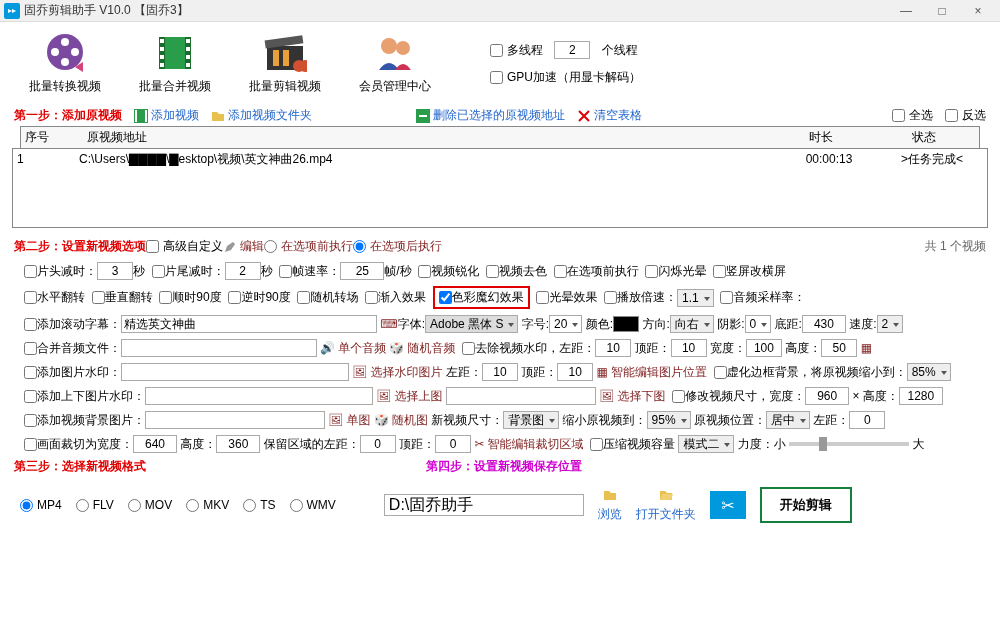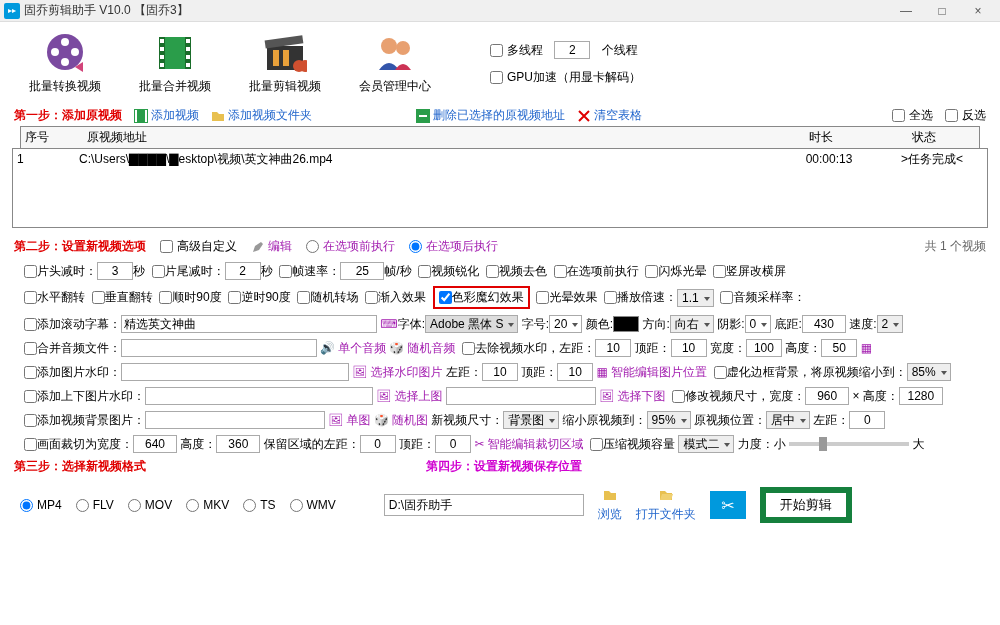--- a/index.html
+++ b/index.html
@@ -25,30 +25,30 @@
 .red { color: #e00000; font-weight: bold; }
 .blue { color: #2266cc; }
 .mag { color: #d000d0; font-weight: bold; }
 .tblhdr { display: flex; border: 1px solid #888; border-bottom: none; background: #f7f7f7; height: 22px; align-items: center; margin: 0 20px; }
 .tblbody { border: 1px solid #888; height: 80px; margin: 0 12px; }
 .tblrow { display: flex; height: 20px; align-items: center; }
 .c1 { width: 62px; padding-left: 4px; }
 .c2 { flex: 1; padding-left: 4px; }
 .c3 { width: 96px; text-align: center; }
 .c4 { width: 110px; text-align: center; }
-.stepbar2 { display: flex; align-items: center; padding: 4px 14px; gap: 14px; margin-top: 6px; }
+.stepbar2 { display: flex; align-items: center; padding: 4px 14px; margin-top: 6px; }
 .step2right { margin-left: auto; color: #666; }
 .optrow { display: flex; align-items: center; padding: 3px 24px; gap: 0; flex-wrap: nowrap; white-space: nowrap; }
-.gray { color: #a21caf; justify-content: flex-end; }
+.gray { color: #7f1d1d; justify-content: flex-end; }
 .colorbox { width: 26px; height: 16px; border: 1px solid #888; background: #000; display: inline-block; }
 .bottom { display: flex; align-items: center; padding: 10px 20px; gap: 14px; }
-.pathbox { width: 200px; height: 22px; border: 1px solid #aaa; padding: 0 4px; display: flex; align-items: center; font-size: 12px; background: #fff; }
+.pathbox { width: 200px; height: 22px; border: 1px solid #aaa; padding: 0 4px; display: flex; align-items: center; font-size: 16px; background: #fff; }
 .browsebtn { display: flex; align-items: center; gap: 4px; flex-direction: column; }
 .scissors { width: 36px; height: 28px; background: #0099dd; display: flex; align-items: center; justify-content: center; color: white; font-size: 16px; }
-.startbtn { width: 92px; height: 36px; border: 6px solid #15803d; display: flex; align-items: center; justify-content: center; font-size: 13px; font-weight: normal; }
+.startbtn { width: 92px; height: 36px; border: 2px solid #15803d; display: flex; align-items: center; justify-content: center; font-size: 13px; font-weight: bold; }
 .iconbtn { display: flex; align-items: center; gap: 3px; }
 .smicon { width: 14px; height: 14px; display: inline-block; }
 svg { display: block; }
 .arrow-overlay { position: absolute; pointer-events: none; z-index: 100; }
 .slider { width: 120px; height: 4px; background: #ccc; position: relative; display: inline-block; vertical-align: middle; }
 .slider .thumb { position: absolute; width: 8px; height: 14px; background: #999; top: -5px; left: 30px; }
 </style>
 </head>
 <body>
 

